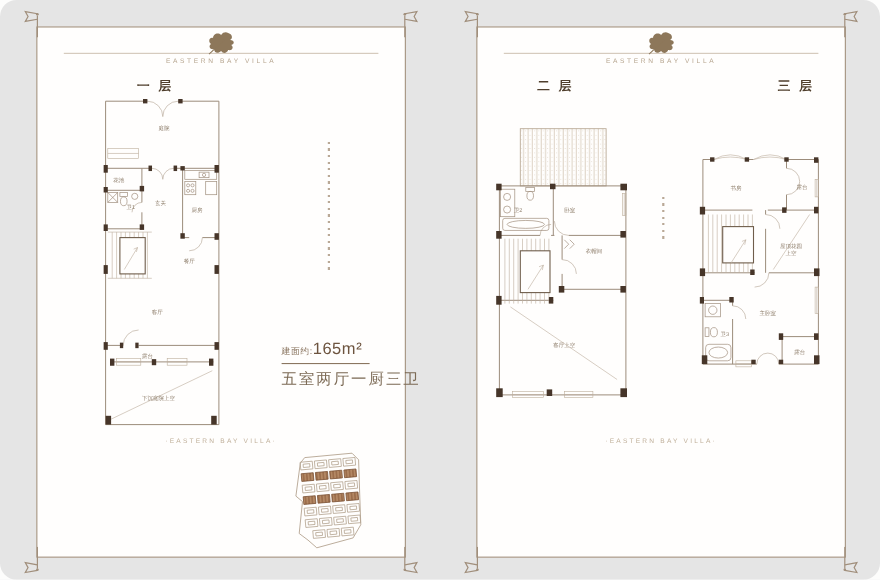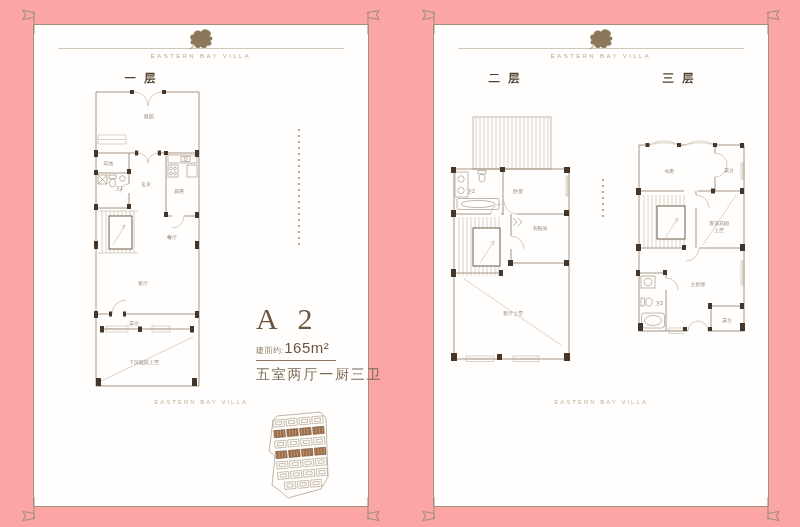--- a/index.html
+++ b/index.html
@@ -1,16 +1,16 @@
 <!DOCTYPE html>
 <html><head>
 <meta charset="utf-8">
 <style>
   html,body{margin:0;padding:0;background:#fdfdfc;font-family:"Liberation Sans",sans-serif;}
-  #canvas{position:relative;width:800px;height:527px;background:#fca5a5;overflow:hidden;}
+  #canvas{position:relative;width:800px;height:527px;background:#e5e5e5;overflow:hidden;border-radius:15px;}
   .panel{position:absolute;top:24px;width:334px;height:481px;border:1px solid #a18f7c;background:#fffefd;}
   #panel-left{left:33px;}
   #panel-right{left:433px;}
   
   .orn{position:absolute;width:26px;height:26px;color:#a18f7c;}
   .orn.tl{left:-20px;top:-17px;}
   .orn.tr{right:-20px;top:-17px;transform:scaleX(-1);}
   .orn.bl{left:-20px;bottom:-17px;transform:scaleY(-1);}
   .orn.br{right:-20px;bottom:-17px;transform:scale(-1,-1);}
   .orn path{stroke:currentColor;stroke-width:1.1;fill:none;}
@@ -147,21 +147,20 @@
       <text x="85" y="104">厨房</text>
       <text x="78" y="150">餐厅</text>
       <text x="49" y="196">客厅</text>
       <text x="40" y="236">露台</text>
       <text x="50" y="275">下沉庭院上空</text>
     </svg>
 
     <div class="vdots" style="left:264px;top:104px;height:118px;"></div>
 
     <div class="a2">
-      <div class="a2-name">A 2</div>
       <div class="a2-area">
         <span class="pre">建面约:</span>
         <span class="val">165m²</span>
       </div>
       <div class="a2-div"></div>
       <div class="a2-layout">五室两厅一厨三卫</div>
     </div>
 
     <svg class="siteplan" style="left:223px;top:384px" width="86" height="94" viewBox="0 0 86 94">
       <defs>
@@ -246,21 +245,21 @@
         <circle cx="20" cy="5" r="1.2" fill="currentColor" stroke="none"></circle>
       </svg>
 
     <div class="hline"></div>
     <svg class="leaf" width="30" height="22" viewBox="0 0 32 24">
       <path d="M23,1 C27,2 28,6 25,8 C29,8 30,12 26,13 C29,15 27,19 23,18 C22,21 18,22 16,19 C13,22 9,21 9,17 C5,18 3,14 6,12 C3,10 4,5 8,6 C8,2 13,0 16,3 C18,0 21,0 23,1 Z" fill="#8d775a"></path>
       <path d="M4,22 C9,18 13,13 19,8" stroke="#8d775a" stroke-width="1" fill="none"></path>
     </svg>
     <div class="caption">EASTERN BAY VILLA</div>
     <div class="ftitle" style="left:24px;">二层</div>
-    <div class="ftitle" style="left:198px;">三层</div>
+    <div class="ftitle" style="left:220px;text-align:right;">三层</div>
 
     <svg class="plan" style="left:17px;top:88px" width="122" height="250" viewBox="0 0 122 250">
       <defs>
         <pattern id="roofp" width="4" height="4" patternUnits="userSpaceOnUse">
           <path d="M1,0V4" stroke="#c9b9a6" stroke-width="0.6"></path>
             <circle cx="3" cy="2" r="0.35" fill="#c9b9a6"></circle>
         </pattern>
       </defs>
       <rect x="22" y="4" width="78" height="52" fill="url(#roofp)" stroke="#b8a894" stroke-width="0.8"></rect>
       <g class="wall">

